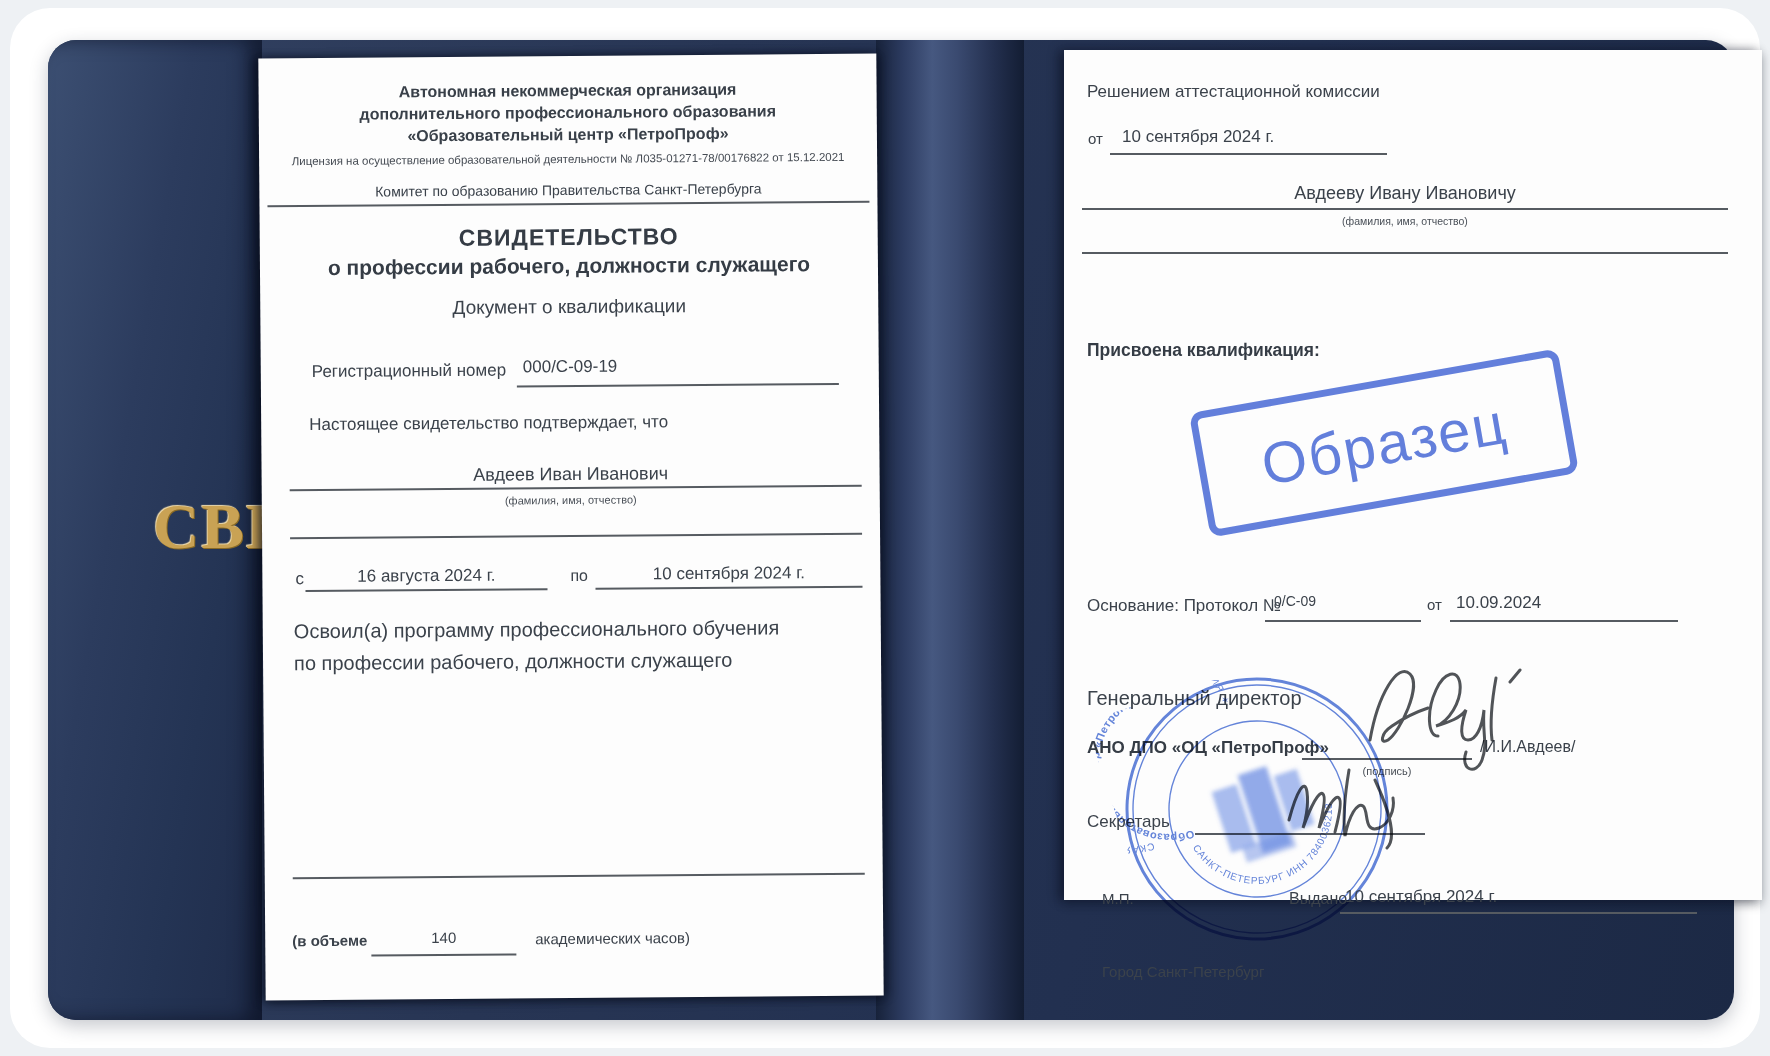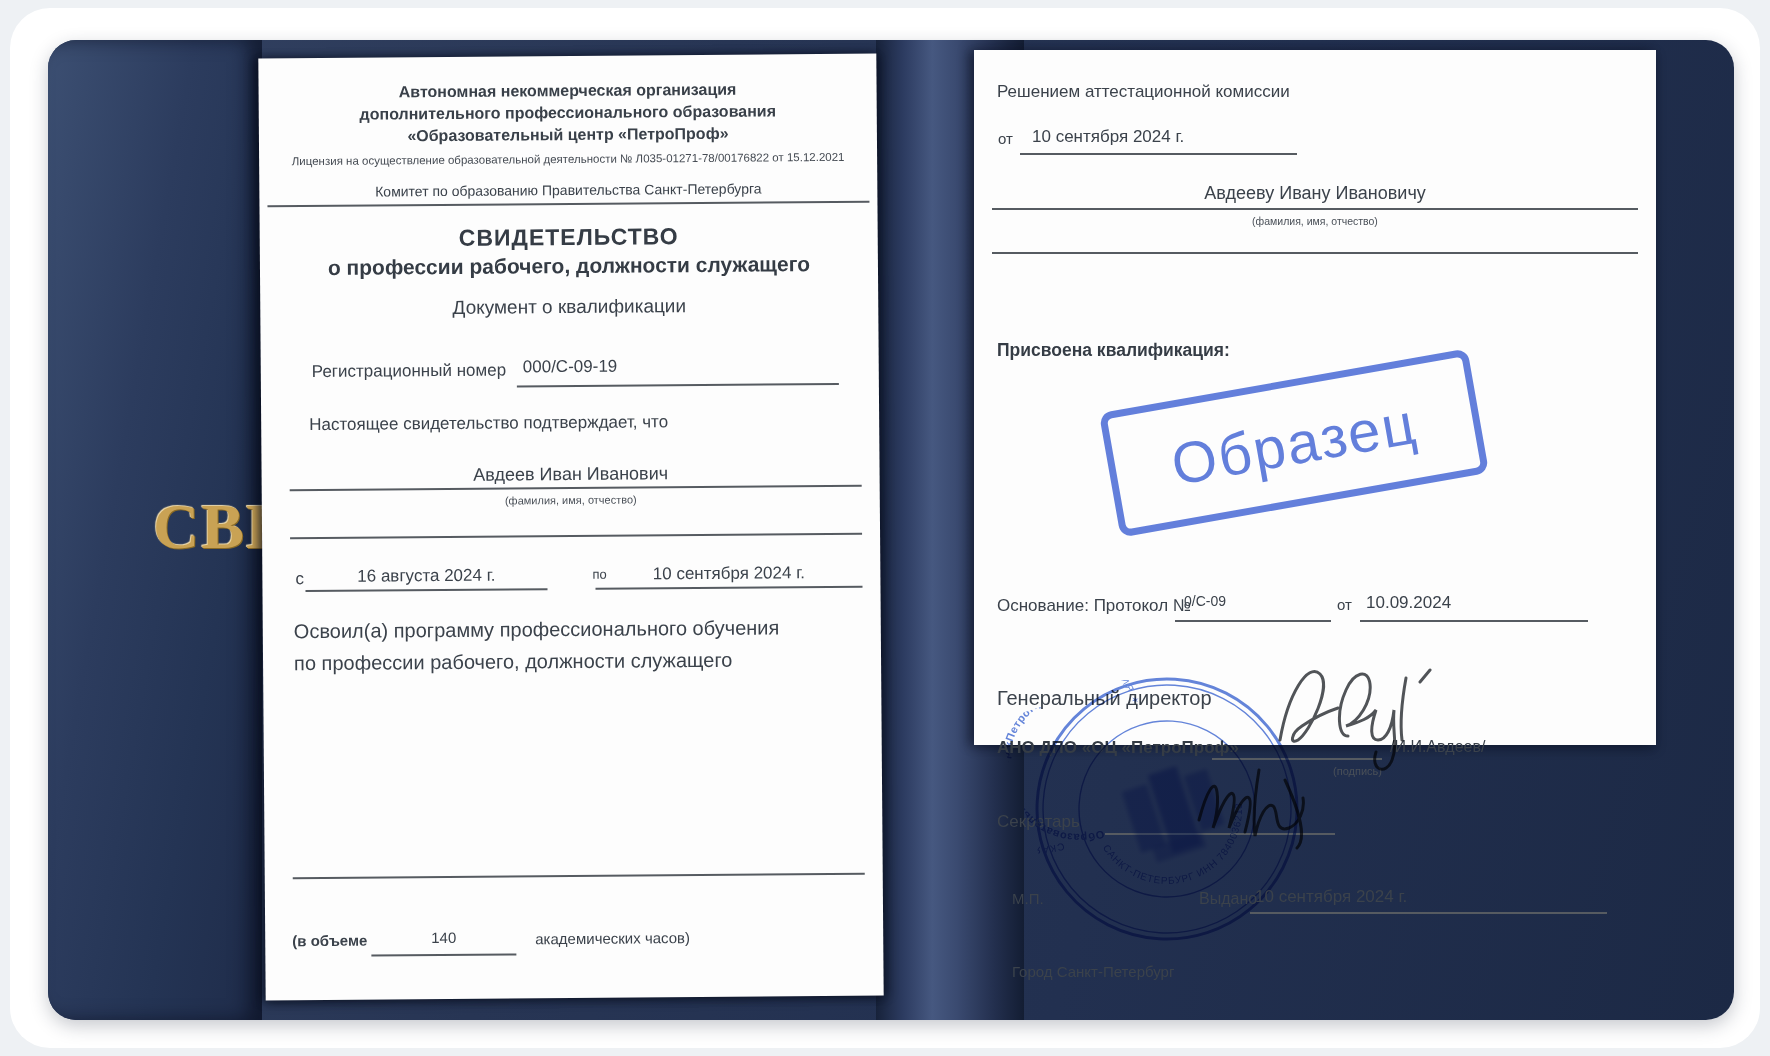--- a/index.html
+++ b/index.html
@@ -14,22 +14,22 @@
          overflow:hidden;box-shadow:inset -14px 0 18px rgba(5,10,24,.55);}
   .gold-text{position:absolute;left:105px;top:450px;width:400px;white-space:nowrap;
              font-family:"Liberation Serif","DejaVu Serif",serif;font-weight:bold;font-size:64px;
              color:#c9a254;letter-spacing:2px;
              text-shadow:1px 1px 0 #8a6a24,-1px -1px 1px #f4dfae;}
   .spine{position:absolute;left:876px;top:40px;width:148px;height:980px;
          background:linear-gradient(90deg,#17223a 0%,#2c3b60 18%,#465880 38%,#3a4a70 55%,#232f4e 80%,#131d33 100%);}
   .page{position:absolute;background:#fdfdfd;color:#3b424b;}
   .page-left{left:262px;top:56px;width:618px;height:942px;transform:rotate(-0.45deg);
              box-shadow:-5px 0 9px rgba(8,13,28,.55),5px 0 10px rgba(8,13,28,.4),0 4px 10px rgba(8,13,28,.35);}
-  .page-right{left:974px;top:50px;width:682px;height:695px;
-             box-shadow:-6px 0 10px rgba(8,13,28,.45),0 4px 10px rgba(8,13,28,.3);}
+  .page-right{left:1064px;top:50px;width:682px;height:850px;
+             box-shadow:-6px 0 10px rgba(8,13,28,.45),0 4px 10px rgba(8,13,28,.3);padding-left:16px;}
   .t{position:absolute;white-space:nowrap;}
   .ctr{text-align:center;}
   .b{font-weight:bold;}
   .ul{position:absolute;height:2px;background:#565b61;}
   .small{font-size:11px;color:#4a5058;}
   .sample-stamp{position:absolute;left:133px;top:330px;width:360px;height:112px;
         border:7px solid #5b79dc;border-radius:12px;display:flex;align-items:center;justify-content:center;
         transform:rotate(-10deg);color:#5b79dc;font-size:58px;letter-spacing:2px;
         mix-blend-mode:multiply;opacity:.95;}
   .round-stamp{position:absolute;left:57px;top:623px;width:272px;height:272px;
@@ -69,21 +69,21 @@
 
     <div class="t ctr" style="left:0;width:618px;top:408px;font-size:18px;">Авдеев Иван Иванович</div>
     <div class="ul" style="left:28px;width:572px;top:431px;height:1.5px;"></div>
     <div class="t ctr small" style="left:0;width:618px;top:438px;">(фамилия, имя, отчество)</div>
 
     <div class="ul" style="left:28px;width:572px;top:479px;height:1.5px;"></div>
 
     <div class="t" style="left:33px;top:511px;font-size:17px;">с</div>
     <div class="t ctr" style="left:43px;width:242px;top:509px;font-size:17px;">16 августа 2024 г.</div>
     <div class="ul" style="left:43px;width:242px;top:532px;"></div>
-    <div class="t" style="left:308px;top:511px;font-size:13px;margin-left:22px;">по</div>
+    <div class="t" style="left:308px;top:511px;font-size:16px;">по</div>
     <div class="t ctr" style="left:333px;width:267px;top:509px;font-size:17px;">10 сентября 2024 г.</div>
     <div class="ul" style="left:333px;width:267px;top:532px;"></div>
 
     <div class="t" style="left:31px;top:562px;font-size:20px;">Освоил(а) программу профессионального обучения</div>
     <div class="t" style="left:31px;top:594px;font-size:20px;">по профессии рабочего, должности служащего</div>
 
     <div class="ul" style="left:28px;width:572px;top:819px;height:1.5px;"></div>
 
     <div class="t" style="left:27px;top:874px;font-size:15px;font-weight:bold;">(в объеме</div>
     <div class="t ctr" style="left:106px;width:145px;top:872px;font-size:15px;">140</div>
@@ -113,21 +113,21 @@
     <div class="t" style="left:23px;top:546px;font-size:17px;">Основание: Протокол №</div>
     <div class="t" style="left:210px;top:543px;font-size:14px;">0/С-09</div>
     <div class="ul" style="left:201px;width:156px;top:570px;"></div>
     <div class="t" style="left:363px;top:546px;font-size:15px;">от</div>
     <div class="t" style="left:392px;top:543px;font-size:17px;">10.09.2024</div>
     <div class="ul" style="left:386px;width:228px;top:570px;"></div>
 
     <div class="t" style="left:23px;top:637px;font-size:20px;">Генеральный директор</div>
     <div class="t b" style="left:23px;top:688px;font-size:17px;color:#353c45;">АНО ДПО «ОЦ «ПетроПроф»</div>
     <div class="ul" style="left:238px;width:170px;top:708px;"></div>
-    <div class="t ctr small" style="left:238px;width:170px;top:715px;text-align:right;">(подпись)</div>
+    <div class="t ctr small" style="left:238px;width:170px;top:715px;">(подпись)</div>
     <div class="t" style="left:416px;top:688px;font-size:16px;">/И.И.Авдеев/</div>
 
     <svg class="sig" style="left:300px;top:598px;" width="175" height="140" viewBox="0 0 175 140">
       <g fill="none" stroke="#33373c" stroke-width="3" stroke-linecap="round" opacity="0.85">
         <path d="M6,92 C14,46 34,14 46,26 C58,38 36,84 24,92 C16,97 16,86 28,78 C44,67 58,62 64,60"></path>
         <path d="M74,88 C64,88 62,64 72,42 C80,24 94,20 96,36 C98,54 84,74 72,78 C86,74 96,70 102,62 C96,80 96,92 104,92 C112,92 118,80 120,62 C118,84 124,96 118,112 C112,128 96,122 102,104"></path>
         <path d="M132,30 C128,52 126,76 128,92"></path>
         <path d="M146,34 L156,22"></path>
       </g>
     </svg>

